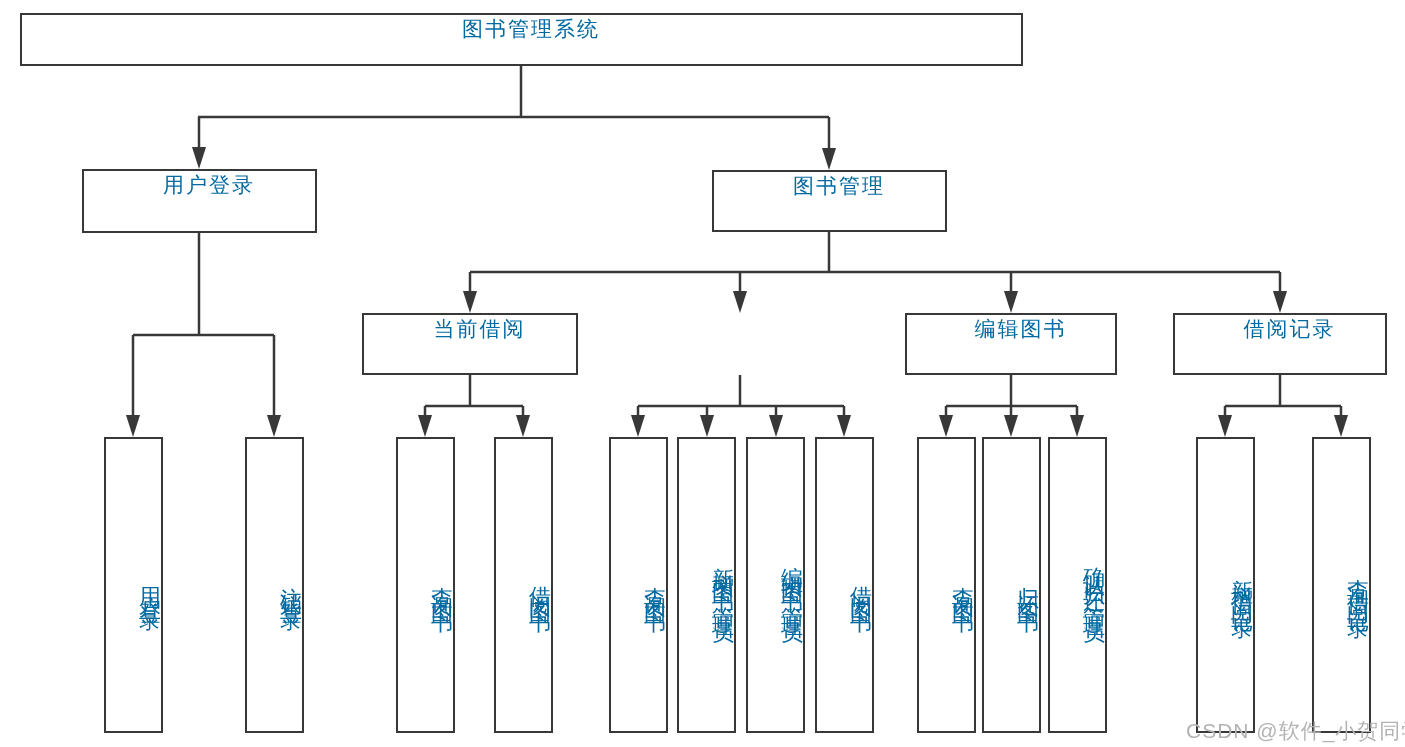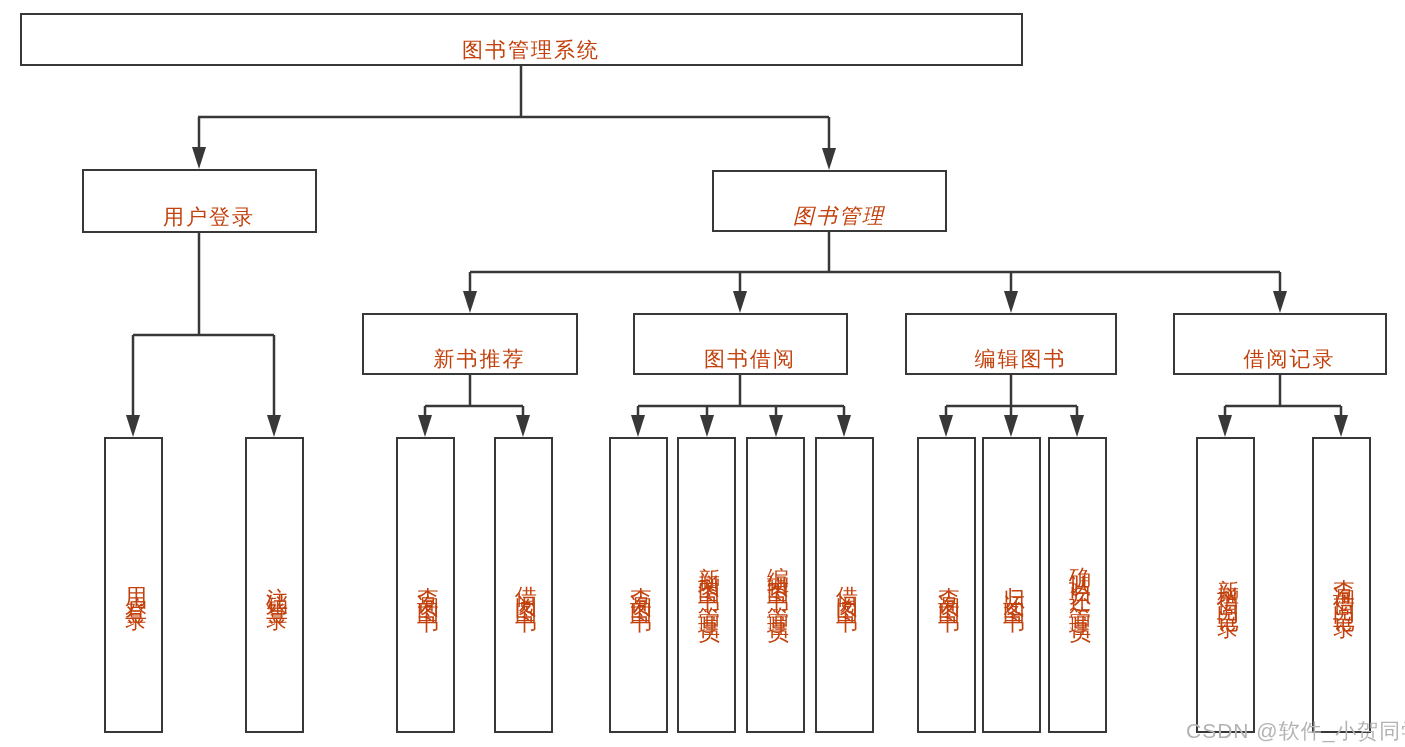--- a/index.html
+++ b/index.html
@@ -9,40 +9,40 @@
     background:#ffffff;
     font-family:"Liberation Sans","DejaVu Sans",sans-serif;
     overflow:hidden;
   }
   svg.wires { position:absolute; left:0; top:0; pointer-events:none; }
   .node {
     position:absolute;
     box-sizing:border-box;
     border:2.5px solid #383838;
     background:#ffffff;
-    color:#c2410c;
-    display:flex; align-items:flex-end; justify-content:center;
+    color:#0369a1;
+    display:flex; align-items:flex-start; justify-content:center;
     font-size:21px;
     letter-spacing:2px;
     text-align:center;
     white-space:nowrap;
     padding-left:19px;
   }
   .vnode {
     writing-mode:vertical-rl;
     text-orientation:mixed;
     letter-spacing:8px;
     font-size:22px;
     line-height:1;
     white-space:normal;
   }
   
   .n-root    { left:20px;   top:13px;  width:1003px; height:53px; }
   .n-ulogin  { left:82px;   top:169px; width:235px;  height:64px; }
-  .n-bmgmt   { left:712px;  top:170px; width:235px;  height:62px;font-style:italic; }
+  .n-bmgmt   { left:712px;  top:170px; width:235px;  height:62px; }
   .n-newrec  { left:362px;  top:313px; width:216px;  height:62px; }
   .n-borrow  { left:633px;  top:313px; width:215px;  height:62px; }
   .n-current { left:905px;  top:313px; width:212px;  height:62px; }
   .n-records { left:1173px; top:313px; width:214px;  height:62px; }
 
   .n-l4      { top:437px; width:59px; height:296px; }
   .n-g1a { left:104px; }  .n-g1b { left:245px; }
   .n-g2a { left:396px; }  .n-g2b { left:494px; }
   .n-g3a { left:609px; }  .n-g3b { left:677px; } .n-g3c { left:746px; } .n-g3d { left:815px; }
   .n-g4a { left:917px; }  .n-g4b { left:982px; } .n-g4c { left:1048px; }
@@ -115,24 +115,21 @@
   </div>
 
   <div class="node n-ulogin">
     <span>用户登录</span>
   </div>
   <div class="node n-bmgmt">
     <span>图书管理</span>
   </div>
 
   <div class="node n-newrec">
-    <span>新书推荐</span>
-  </div>
-  <div class="node n-borrow">
-    <span>图书借阅</span>
+    <span>当前借阅</span>
   </div>
   <div class="node n-current">
     <span>编辑图书</span>
   </div>
   <div class="node n-records">
     <span>借阅记录</span>
   </div>
 
   <div class="node vnode n-l4 n-g1a">
     <span>用户登录</span>

